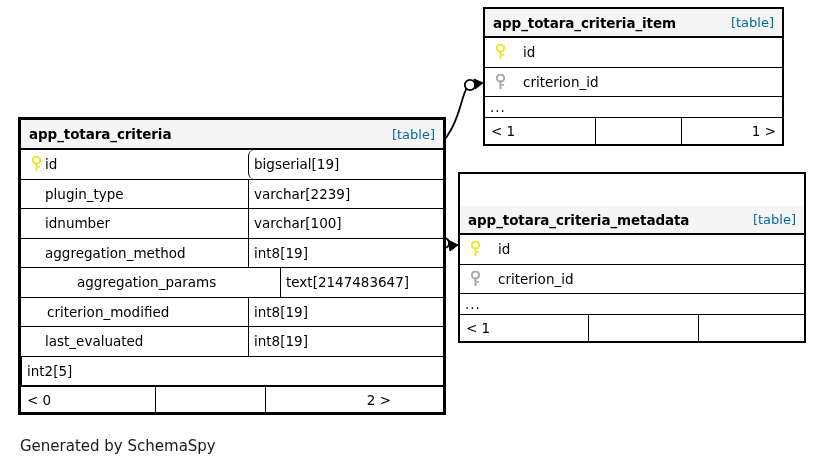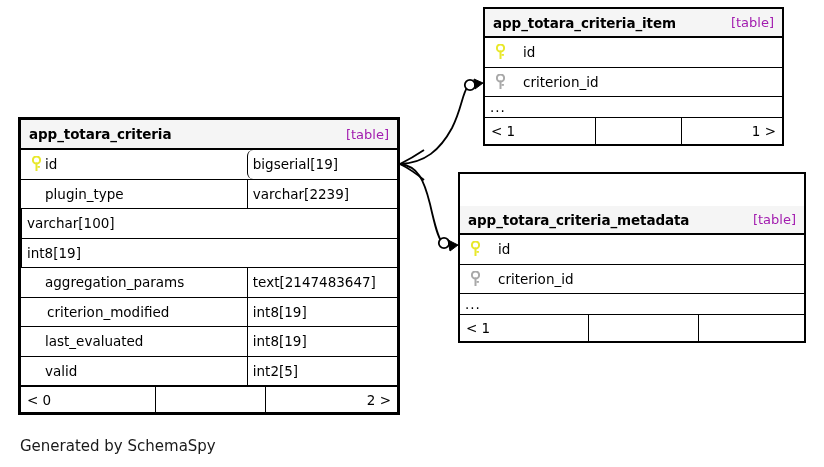--- a/index.html
+++ b/index.html
@@ -35,21 +35,21 @@
   .tbl-name{
     font-weight:bold;
     font-size:13.5px;
     color:#000;
     letter-spacing:-0.1px;
     white-space:nowrap;
   }
   .tbl-kind{
     margin-left:auto;
     font-size:13px;
-    color:#a21caf;
+    color:#0369a1;
     white-space:nowrap;
   }
 
   .row{
     display:flex;
     box-sizing:border-box;
     border-bottom:1.5px solid #000000;
     height:29.5px;
     align-items:center;
   }
@@ -134,21 +134,21 @@
 
     <path d="M 400 164 C 425 163 440 150 452 128 C 462 108 462 94 468 86" stroke="#000" stroke-width="1.8" fill="none"></path>
     <circle cx="470" cy="85" r="5.2" fill="#ffffff" stroke="#000" stroke-width="1.8"></circle>
     <path d="M 483 83 L 474 79 L 475 89 Z" fill="#000" stroke="#000" stroke-width="1"></path>
 
     <path d="M 400 164 C 418 166 424 180 430 204 C 435 226 438 238 442 242" stroke="#000" stroke-width="1.8" fill="none"></path>
     <circle cx="444" cy="243" r="5.2" fill="#ffffff" stroke="#000" stroke-width="1.8"></circle>
     <path d="M 458 245 L 448 240 L 450 251 Z" fill="#000" stroke="#000" stroke-width="1"></path>
   </svg>
 
-  <div class="table-box thick" style="left:18px;top:117px;width:382px;">
+  <div class="table-box thick" style="left:18px;top:117px;width:428px;">
     <div class="tbl-header" style="height:30px;">
       <span class="tbl-name">app_totara_criteria</span>
       <span class="tbl-kind">[table]</span>
     </div>
 
     <div class="row">
       <div class="cell-name" style="width:227px;">
         <span class="keyslot">
           <svg class="key-icon" width="9" height="16" viewBox="0 0 9 16">
             <circle cx="4.5" cy="4" r="3.6" fill="none" stroke="#e8e82c" stroke-width="2"></circle>
@@ -163,29 +163,37 @@
 
     <div class="row">
       <div class="cell-name" style="width:227px;">
         <span class="keyslot"></span>
         <span class="col-label">plugin_type</span>
       </div>
       <div class="cell-type" style="width:151px;">varchar[2239]</div>
     </div>
 
     <div class="row">
+      <div class="cell-name" style="width:227px;">
+        <span class="keyslot"></span>
+        <span class="col-label">idnumber</span>
+      </div>
       <div class="cell-type" style="width:151px;">varchar[100]</div>
     </div>
 
     <div class="row">
+      <div class="cell-name" style="width:227px;">
+        <span class="keyslot"></span>
+        <span class="col-label">aggregation_method</span>
+      </div>
       <div class="cell-type" style="width:151px;">int8[19]</div>
     </div>
 
     <div class="row">
-      <div class="cell-name" style="width:227px;">
+      <div class="cell-name" style="width:227px;margin-left:32px;">
         <span class="keyslot"></span>
         <span class="col-label">aggregation_params</span>
       </div>
       <div class="cell-type" style="width:151px;">text[2147483647]</div>
     </div>
 
     <div class="row">
       <div class="cell-name" style="width:227px;padding-left:8px;">
         <span class="keyslot"></span>
         <span class="col-label">criterion_modified</span>
@@ -195,24 +203,20 @@
 
     <div class="row">
       <div class="cell-name" style="width:227px;">
         <span class="keyslot"></span>
         <span class="col-label">last_evaluated</span>
       </div>
       <div class="cell-type" style="width:151px;">int8[19]</div>
     </div>
 
     <div class="row">
-      <div class="cell-name" style="width:227px;">
-        <span class="keyslot"></span>
-        <span class="col-label">valid</span>
-      </div>
       <div class="cell-type" style="width:151px;">int2[5]</div>
     </div>
 
     <div class="footer-row">
       <div class="footer-cell fc-left" style="width:134px;">&lt; 0</div>
       <div class="footer-cell" style="width:110px;"></div>
       <div class="footer-cell fc-right" style="width:132px;">2 &gt;</div>
     </div>
   </div>
 

